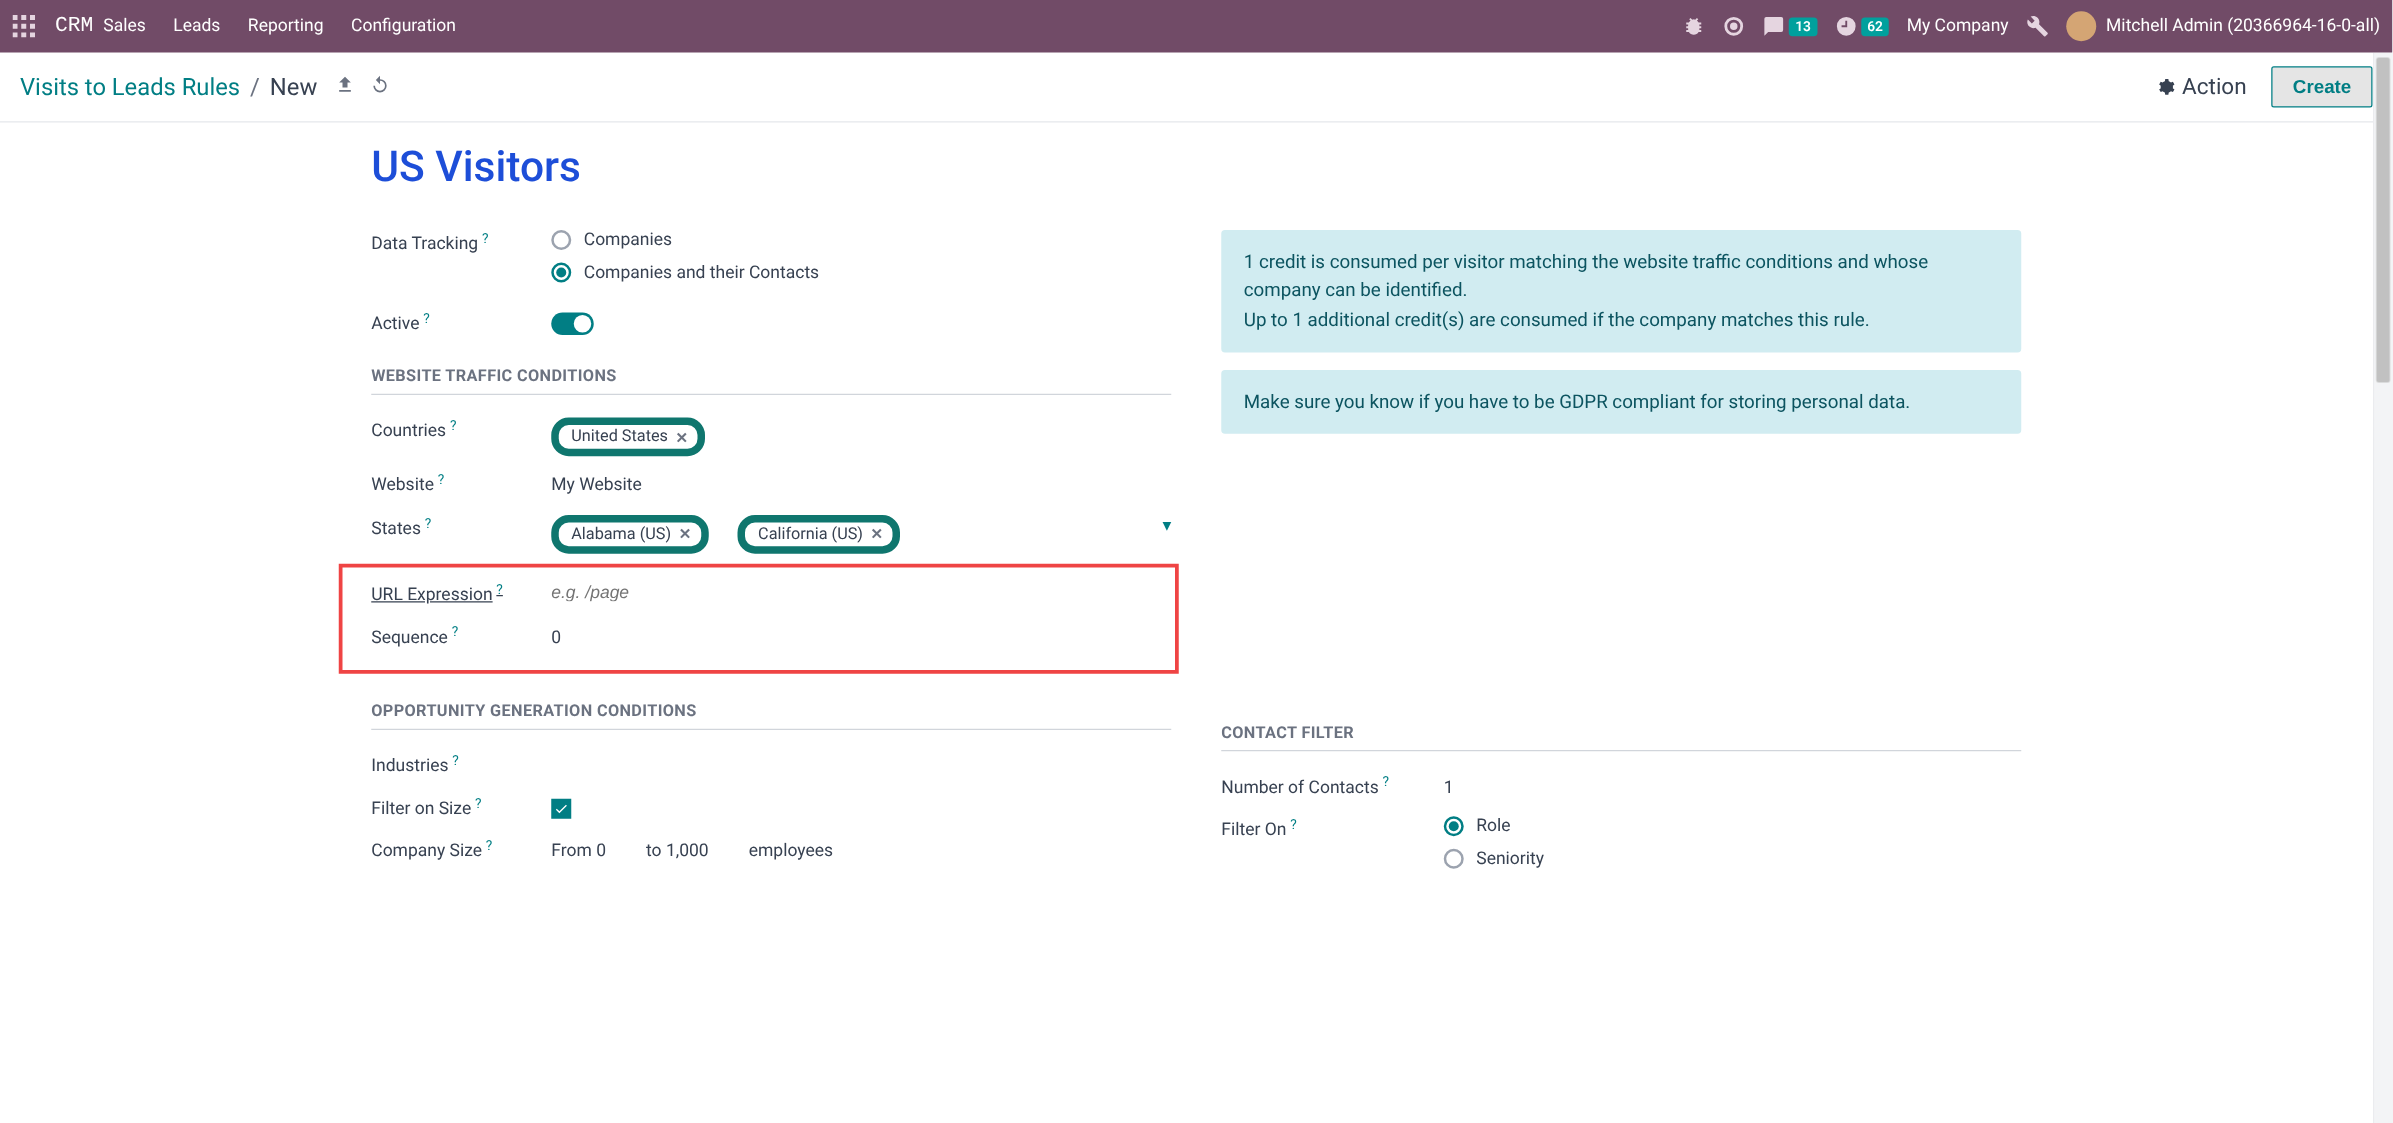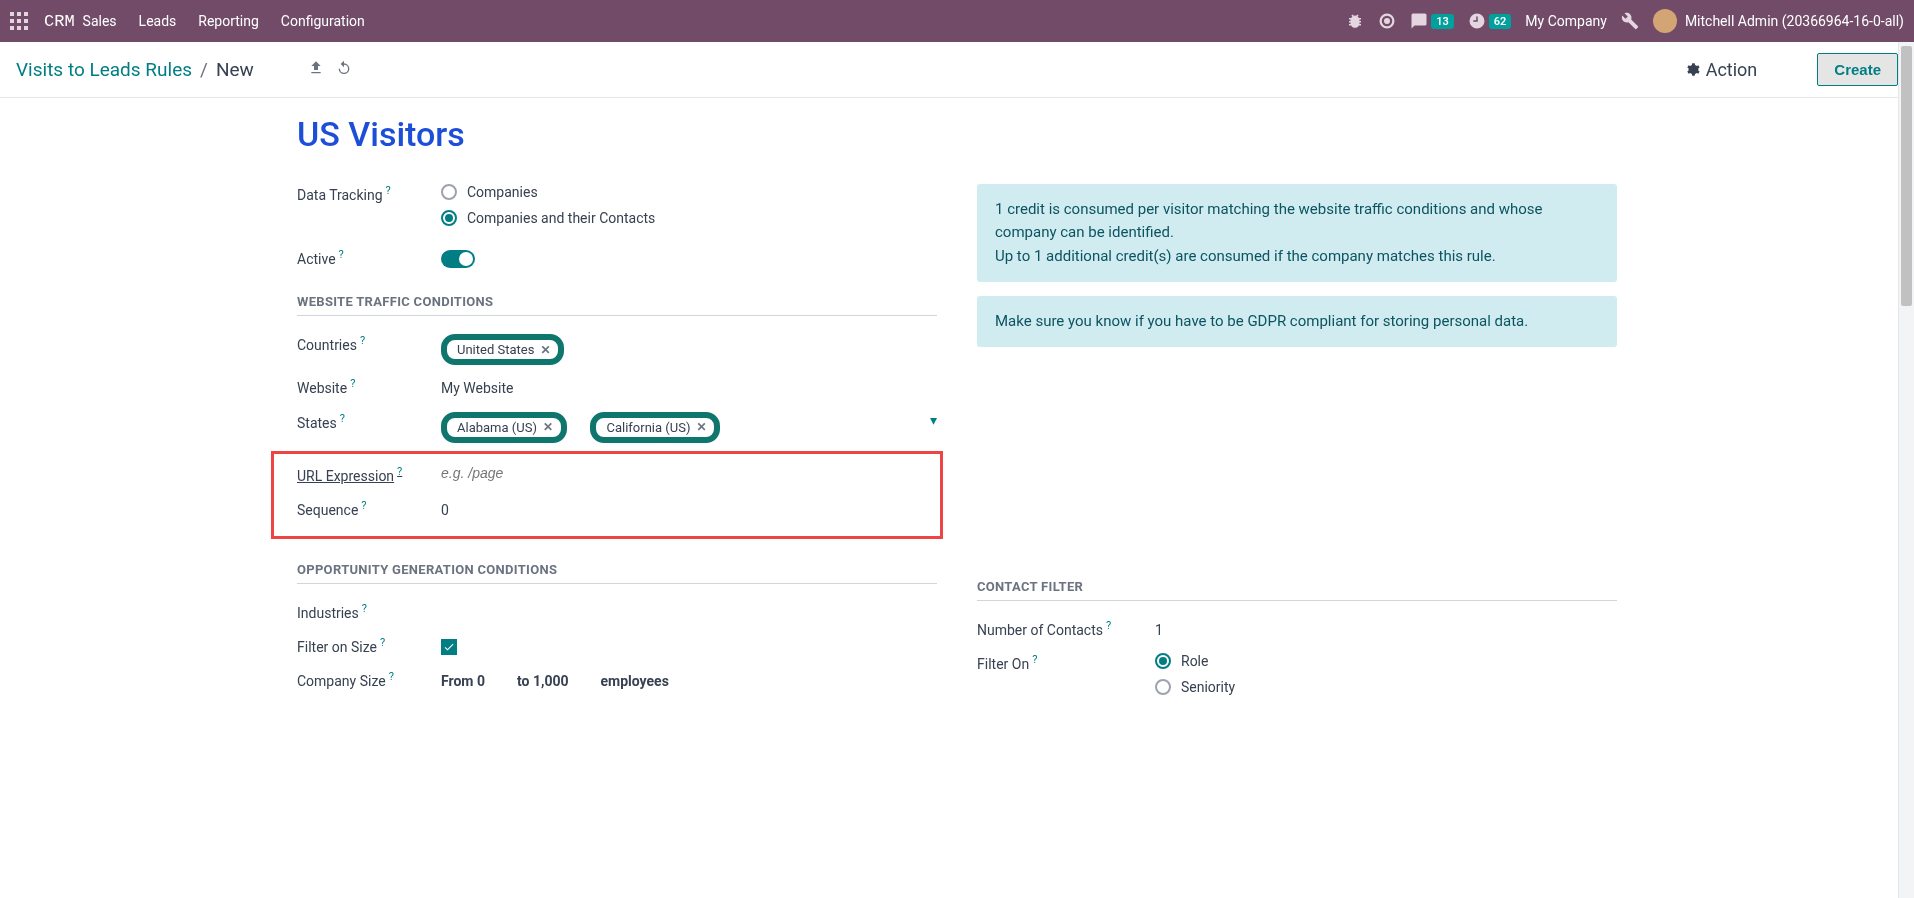--- a/index.html
+++ b/index.html
@@ -10,21 +10,21 @@
 .topnav .apps-icon { width: 18px; height: 18px; margin-right: 16px; cursor: pointer; }
 .topnav .brand { font-size: 17px; font-weight: 500; margin-right: 8px; font-family: Liberation Mono, monospace; }
 .topnav .menu-item { margin-right: 22px; font-size: 14px; cursor: pointer; }
 .topnav .spacer { flex: 1; }
 .topnav .right-item { margin-left: 14px; display: flex; align-items: center; cursor: pointer; position: relative; }
 .topnav .badge { background: #00A09D; color: #fff; font-size: 11px; padding: 1px 5px; border-radius: 3px; margin-left: 3px; font-weight: 600; }
 .topnav .avatar { width: 24px; height: 24px; border-radius: 50%; background: #d4a574; margin-right: 8px; display:inline-block; }
 .topnav svg { fill: #e5d5e0; }
 
 
-.secbar { height: 56px; border-bottom: 1px solid #e5e7eb; display: flex; align-items: center; padding: 0 16px; gap: 40px; }
+.secbar { height: 56px; border-bottom: 1px solid #e5e7eb; display: flex; align-items: center; padding: 0 16px; }
 .breadcrumb { font-size: 19px; display: flex; align-items: center; }
 .breadcrumb .bc-link { color: #017E84; cursor: pointer; }
 .breadcrumb .sep { margin: 0 8px; color: #6b7280; }
 .breadcrumb .bc-current { color: #374151; }
 .secbar .status-icons { margin-left: 14px; display: flex; gap: 12px; }
 .secbar .status-icons svg { fill: #6b7280; }
 .secbar .spacer { flex: 1; }
 .secbar .action-btn { display: flex; align-items: center; color: #374151; font-size: 18px; cursor: pointer; margin-right: 20px; }
 .secbar .action-btn svg { margin-right: 6px; }
 .secbar .create-btn { border: 1px solid #017E84; color: #017E84; background: #e5e5e5; padding: 7px 16px; font-size: 15px; font-weight: 600; cursor: pointer; border-radius: 2px; }
@@ -75,21 +75,21 @@
 .checkbox { width: 16px; height: 16px; background: #017E84; display: flex; align-items: center; justify-content: center; cursor: pointer; }
 .checkbox svg { fill: #fff; }
 
 
 .highlight-box { position: absolute; border: 3px solid #ef4444; pointer-events: none; }
 
 
 .scrollbar-track { position: fixed; right: 0; top: 42px; bottom: 0; width: 16px; background: #f3f4f6; border-left: 1px solid #e5e7eb; }
 .scrollbar-thumb { position: absolute; top: 4px; left: 2px; right: 2px; height: 260px; background: #c1c1c1; border-radius: 2px; }
 
-.row-inline { display: flex; align-items: center; gap: 8px; font-weight: bold; }
+.row-inline { display: flex; align-items: center; gap: 8px; }
 .row-inline .seg { margin-right: 24px; }
 </style>
 </head>
 <body>
 
 <div class="topnav">
   <span class="apps-icon">
     <svg viewBox="0 0 18 18" width="18" height="18">
         <rect x="0" y="0" width="4" height="4"></rect>
         <rect x="7" y="0" width="4" height="4"></rect>

